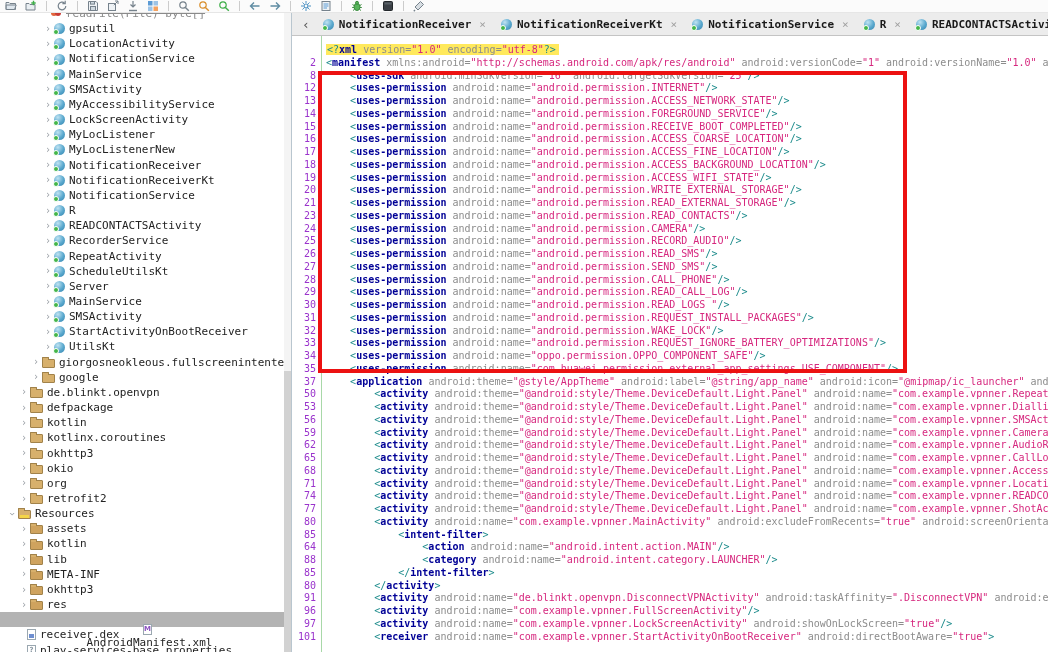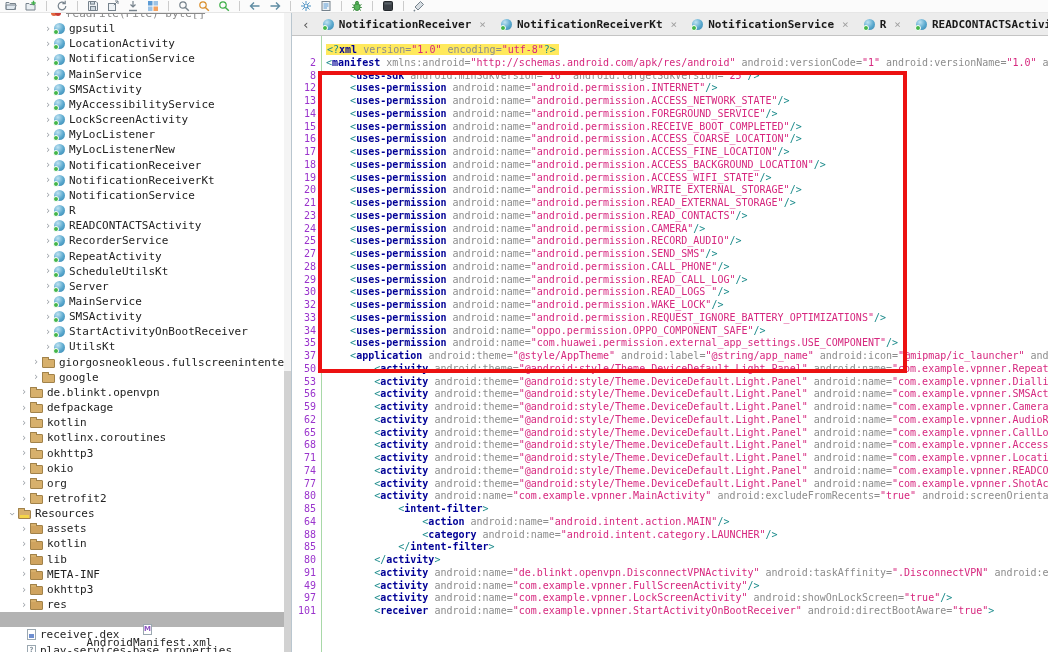--- a/index.html
+++ b/index.html
@@ -439,24 +439,26 @@
           <div class="erow"><span class="gut">15</span><span class="code"><span class="tk-sp">    </span><span class="tk-br">&lt;</span><span class="tk-tag">uses-permission</span><span class="tk-sp"> </span><span class="tk-attr">android:name</span><span class="tk-eq">=</span><span class="tk-val">"android.permission.RECEIVE_BOOT_COMPLETED"</span><span class="tk-br">/&gt;</span></span></div>
           <div class="erow"><span class="gut">16</span><span class="code"><span class="tk-sp">    </span><span class="tk-br">&lt;</span><span class="tk-tag">uses-permission</span><span class="tk-sp"> </span><span class="tk-attr">android:name</span><span class="tk-eq">=</span><span class="tk-val">"android.permission.ACCESS_COARSE_LOCATION"</span><span class="tk-br">/&gt;</span></span></div>
           <div class="erow"><span class="gut">17</span><span class="code"><span class="tk-sp">    </span><span class="tk-br">&lt;</span><span class="tk-tag">uses-permission</span><span class="tk-sp"> </span><span class="tk-attr">android:name</span><span class="tk-eq">=</span><span class="tk-val">"android.permission.ACCESS_FINE_LOCATION"</span><span class="tk-br">/&gt;</span></span></div>
           <div class="erow"><span class="gut">18</span><span class="code"><span class="tk-sp">    </span><span class="tk-br">&lt;</span><span class="tk-tag">uses-permission</span><span class="tk-sp"> </span><span class="tk-attr">android:name</span><span class="tk-eq">=</span><span class="tk-val">"android.permission.ACCESS_BACKGROUND_LOCATION"</span><span class="tk-br">/&gt;</span></span></div>
           <div class="erow"><span class="gut">19</span><span class="code"><span class="tk-sp">    </span><span class="tk-br">&lt;</span><span class="tk-tag">uses-permission</span><span class="tk-sp"> </span><span class="tk-attr">android:name</span><span class="tk-eq">=</span><span class="tk-val">"android.permission.ACCESS_WIFI_STATE"</span><span class="tk-br">/&gt;</span></span></div>
           <div class="erow"><span class="gut">20</span><span class="code"><span class="tk-sp">    </span><span class="tk-br">&lt;</span><span class="tk-tag">uses-permission</span><span class="tk-sp"> </span><span class="tk-attr">android:name</span><span class="tk-eq">=</span><span class="tk-val">"android.permission.WRITE_EXTERNAL_STORAGE"</span><span class="tk-br">/&gt;</span></span></div>
           <div class="erow"><span class="gut">21</span><span class="code"><span class="tk-sp">    </span><span class="tk-br">&lt;</span><span class="tk-tag">uses-permission</span><span class="tk-sp"> </span><span class="tk-attr">android:name</span><span class="tk-eq">=</span><span class="tk-val">"android.permission.READ_EXTERNAL_STORAGE"</span><span class="tk-br">/&gt;</span></span></div>
           <div class="erow"><span class="gut">23</span><span class="code"><span class="tk-sp">    </span><span class="tk-br">&lt;</span><span class="tk-tag">uses-permission</span><span class="tk-sp"> </span><span class="tk-attr">android:name</span><span class="tk-eq">=</span><span class="tk-val">"android.permission.READ_CONTACTS"</span><span class="tk-br">/&gt;</span></span></div>
           <div class="erow"><span class="gut">24</span><span class="code"><span class="tk-sp">    </span><span class="tk-br">&lt;</span><span class="tk-tag">uses-permission</span><span class="tk-sp"> </span><span class="tk-attr">android:name</span><span class="tk-eq">=</span><span class="tk-val">"android.permission.CAMERA"</span><span class="tk-br">/&gt;</span></span></div>
           <div class="erow"><span class="gut">25</span><span class="code"><span class="tk-sp">    </span><span class="tk-br">&lt;</span><span class="tk-tag">uses-permission</span><span class="tk-sp"> </span><span class="tk-attr">android:name</span><span class="tk-eq">=</span><span class="tk-val">"android.permission.RECORD_AUDIO"</span><span class="tk-br">/&gt;</span></span></div>
+          <div class="erow"><span class="gut">26</span><span class="code"><span class="tk-sp">    </span><span class="tk-br">&lt;</span><span class="tk-tag">uses-permission</span><span class="tk-sp"> </span><span class="tk-attr">android:name</span><span class="tk-eq">=</span><span class="tk-val">"android.permission.READ_SMS"</span><span class="tk-br">/&gt;</span></span></div>
           <div class="erow"><span class="gut">27</span><span class="code"><span class="tk-sp">    </span><span class="tk-br">&lt;</span><span class="tk-tag">uses-permission</span><span class="tk-sp"> </span><span class="tk-attr">android:name</span><span class="tk-eq">=</span><span class="tk-val">"android.permission.SEND_SMS"</span><span class="tk-br">/&gt;</span></span></div>
           <div class="erow"><span class="gut">28</span><span class="code"><span class="tk-sp">    </span><span class="tk-br">&lt;</span><span class="tk-tag">uses-permission</span><span class="tk-sp"> </span><span class="tk-attr">android:name</span><span class="tk-eq">=</span><span class="tk-val">"android.permission.CALL_PHONE"</span><span class="tk-br">/&gt;</span></span></div>
           <div class="erow"><span class="gut">29</span><span class="code"><span class="tk-sp">    </span><span class="tk-br">&lt;</span><span class="tk-tag">uses-permission</span><span class="tk-sp"> </span><span class="tk-attr">android:name</span><span class="tk-eq">=</span><span class="tk-val">"android.permission.READ_CALL_LOG"</span><span class="tk-br">/&gt;</span></span></div>
           <div class="erow"><span class="gut">30</span><span class="code"><span class="tk-sp">    </span><span class="tk-br">&lt;</span><span class="tk-tag">uses-permission</span><span class="tk-sp"> </span><span class="tk-attr">android:name</span><span class="tk-eq">=</span><span class="tk-val">"android.permission.READ_LOGS "</span><span class="tk-br">/&gt;</span></span></div>
+          <div class="erow"><span class="gut">31</span><span class="code"><span class="tk-sp">    </span><span class="tk-br">&lt;</span><span class="tk-tag">uses-permission</span><span class="tk-sp"> </span><span class="tk-attr">android:name</span><span class="tk-eq">=</span><span class="tk-val">"android.permission.REQUEST_INSTALL_PACKAGES"</span><span class="tk-br">/&gt;</span></span></div>
           <div class="erow"><span class="gut">32</span><span class="code"><span class="tk-sp">    </span><span class="tk-br">&lt;</span><span class="tk-tag">uses-permission</span><span class="tk-sp"> </span><span class="tk-attr">android:name</span><span class="tk-eq">=</span><span class="tk-val">"android.permission.WAKE_LOCK"</span><span class="tk-br">/&gt;</span></span></div>
           <div class="erow"><span class="gut">33</span><span class="code"><span class="tk-sp">    </span><span class="tk-br">&lt;</span><span class="tk-tag">uses-permission</span><span class="tk-sp"> </span><span class="tk-attr">android:name</span><span class="tk-eq">=</span><span class="tk-val">"android.permission.REQUEST_IGNORE_BATTERY_OPTIMIZATIONS"</span><span class="tk-br">/&gt;</span></span></div>
           <div class="erow"><span class="gut">34</span><span class="code"><span class="tk-sp">    </span><span class="tk-br">&lt;</span><span class="tk-tag">uses-permission</span><span class="tk-sp"> </span><span class="tk-attr">android:name</span><span class="tk-eq">=</span><span class="tk-val">"oppo.permission.OPPO_COMPONENT_SAFE"</span><span class="tk-br">/&gt;</span></span></div>
           <div class="erow"><span class="gut">35</span><span class="code"><span class="tk-sp">    </span><span class="tk-br">&lt;</span><span class="tk-tag">uses-permission</span><span class="tk-sp"> </span><span class="tk-attr">android:name</span><span class="tk-eq">=</span><span class="tk-val">"com.huawei.permission.external_app_settings.USE_COMPONENT"</span><span class="tk-br">/&gt;</span></span></div>
           <div class="erow"><span class="gut">37</span><span class="code"><span class="tk-sp">    </span><span class="tk-br">&lt;</span><span class="tk-tag">application</span><span class="tk-sp"> </span><span class="tk-attr">android:theme</span><span class="tk-eq">=</span><span class="tk-val">"@style/AppTheme"</span><span class="tk-sp"> </span><span class="tk-attr">android:label</span><span class="tk-eq">=</span><span class="tk-val">"@string/app_name"</span><span class="tk-sp"> </span><span class="tk-attr">android:icon</span><span class="tk-eq">=</span><span class="tk-val">"@mipmap/ic_launcher"</span><span class="tk-sp"> </span><span class="tk-tx">and</span></span></div>
           <div class="erow"><span class="gut">50</span><span class="code"><span class="tk-sp">        </span><span class="tk-br">&lt;</span><span class="tk-tag">activity</span><span class="tk-sp"> </span><span class="tk-attr">android:theme</span><span class="tk-eq">=</span><span class="tk-val">"@android:style/Theme.DeviceDefault.Light.Panel"</span><span class="tk-sp"> </span><span class="tk-attr">android:name</span><span class="tk-eq">=</span><span class="tk-val">"com.example.vpnner.Repeat</span></span></div>
           <div class="erow"><span class="gut">53</span><span class="code"><span class="tk-sp">        </span><span class="tk-br">&lt;</span><span class="tk-tag">activity</span><span class="tk-sp"> </span><span class="tk-attr">android:theme</span><span class="tk-eq">=</span><span class="tk-val">"@android:style/Theme.DeviceDefault.Light.Panel"</span><span class="tk-sp"> </span><span class="tk-attr">android:name</span><span class="tk-eq">=</span><span class="tk-val">"com.example.vpnner.Dialli</span></span></div>
           <div class="erow"><span class="gut">56</span><span class="code"><span class="tk-sp">        </span><span class="tk-br">&lt;</span><span class="tk-tag">activity</span><span class="tk-sp"> </span><span class="tk-attr">android:theme</span><span class="tk-eq">=</span><span class="tk-val">"@android:style/Theme.DeviceDefault.Light.Panel"</span><span class="tk-sp"> </span><span class="tk-attr">android:name</span><span class="tk-eq">=</span><span class="tk-val">"com.example.vpnner.SMSAct</span></span></div>
           <div class="erow"><span class="gut">59</span><span class="code"><span class="tk-sp">        </span><span class="tk-br">&lt;</span><span class="tk-tag">activity</span><span class="tk-sp"> </span><span class="tk-attr">android:theme</span><span class="tk-eq">=</span><span class="tk-val">"@android:style/Theme.DeviceDefault.Light.Panel"</span><span class="tk-sp"> </span><span class="tk-attr">android:name</span><span class="tk-eq">=</span><span class="tk-val">"com.example.vpnner.Camera</span></span></div>
           <div class="erow"><span class="gut">62</span><span class="code"><span class="tk-sp">        </span><span class="tk-br">&lt;</span><span class="tk-tag">activity</span><span class="tk-sp"> </span><span class="tk-attr">android:theme</span><span class="tk-eq">=</span><span class="tk-val">"@android:style/Theme.DeviceDefault.Light.Panel"</span><span class="tk-sp"> </span><span class="tk-attr">android:name</span><span class="tk-eq">=</span><span class="tk-val">"com.example.vpnner.AudioR</span></span></div>
@@ -465,19 +467,19 @@
           <div class="erow"><span class="gut">71</span><span class="code"><span class="tk-sp">        </span><span class="tk-br">&lt;</span><span class="tk-tag">activity</span><span class="tk-sp"> </span><span class="tk-attr">android:theme</span><span class="tk-eq">=</span><span class="tk-val">"@android:style/Theme.DeviceDefault.Light.Panel"</span><span class="tk-sp"> </span><span class="tk-attr">android:name</span><span class="tk-eq">=</span><span class="tk-val">"com.example.vpnner.Locati</span></span></div>
           <div class="erow"><span class="gut">74</span><span class="code"><span class="tk-sp">        </span><span class="tk-br">&lt;</span><span class="tk-tag">activity</span><span class="tk-sp"> </span><span class="tk-attr">android:theme</span><span class="tk-eq">=</span><span class="tk-val">"@android:style/Theme.DeviceDefault.Light.Panel"</span><span class="tk-sp"> </span><span class="tk-attr">android:name</span><span class="tk-eq">=</span><span class="tk-val">"com.example.vpnner.READCO</span></span></div>
           <div class="erow"><span class="gut">77</span><span class="code"><span class="tk-sp">        </span><span class="tk-br">&lt;</span><span class="tk-tag">activity</span><span class="tk-sp"> </span><span class="tk-attr">android:theme</span><span class="tk-eq">=</span><span class="tk-val">"@android:style/Theme.DeviceDefault.Light.Panel"</span><span class="tk-sp"> </span><span class="tk-attr">android:name</span><span class="tk-eq">=</span><span class="tk-val">"com.example.vpnner.ShotAc</span></span></div>
           <div class="erow"><span class="gut">80</span><span class="code"><span class="tk-sp">        </span><span class="tk-br">&lt;</span><span class="tk-tag">activity</span><span class="tk-sp"> </span><span class="tk-attr">android:name</span><span class="tk-eq">=</span><span class="tk-val">"com.example.vpnner.MainActivity"</span><span class="tk-sp"> </span><span class="tk-attr">android:excludeFromRecents</span><span class="tk-eq">=</span><span class="tk-val">"true"</span><span class="tk-sp"> </span><span class="tk-tx">android:screenOrienta</span></span></div>
           <div class="erow"><span class="gut">85</span><span class="code"><span class="tk-sp">            </span><span class="tk-br">&lt;</span><span class="tk-tag">intent-filter</span><span class="tk-br">&gt;</span></span></div>
           <div class="erow"><span class="gut">64</span><span class="code"><span class="tk-sp">                </span><span class="tk-br">&lt;</span><span class="tk-tag">action</span><span class="tk-sp"> </span><span class="tk-attr">android:name</span><span class="tk-eq">=</span><span class="tk-val">"android.intent.action.MAIN"</span><span class="tk-br">/&gt;</span></span></div>
           <div class="erow"><span class="gut">88</span><span class="code"><span class="tk-sp">                </span><span class="tk-br">&lt;</span><span class="tk-tag">category</span><span class="tk-sp"> </span><span class="tk-attr">android:name</span><span class="tk-eq">=</span><span class="tk-val">"android.intent.category.LAUNCHER"</span><span class="tk-br">/&gt;</span></span></div>
           <div class="erow"><span class="gut">85</span><span class="code"><span class="tk-sp">            </span><span class="tk-br">&lt;/</span><span class="tk-tag">intent-filter</span><span class="tk-br">&gt;</span></span></div>
           <div class="erow"><span class="gut">80</span><span class="code"><span class="tk-sp">        </span><span class="tk-br">&lt;/</span><span class="tk-tag">activity</span><span class="tk-br">&gt;</span></span></div>
           <div class="erow"><span class="gut">91</span><span class="code"><span class="tk-sp">        </span><span class="tk-br">&lt;</span><span class="tk-tag">activity</span><span class="tk-sp"> </span><span class="tk-attr">android:name</span><span class="tk-eq">=</span><span class="tk-val">"de.blinkt.openvpn.DisconnectVPNActivity"</span><span class="tk-sp"> </span><span class="tk-attr">android:taskAffinity</span><span class="tk-eq">=</span><span class="tk-val">".DisconnectVPN"</span><span class="tk-sp"> </span><span class="tk-tx">android:e</span></span></div>
-          <div class="erow"><span class="gut">49</span><span class="code"><span class="tk-sp">        </span><span class="tk-br">&lt;</span><span class="tk-tag">activity</span><span class="tk-sp"> </span><span class="tk-attr">android:name</span><span class="tk-eq">=</span><span class="tk-val">"com.example.vpnner.FullScreenActivity"</span><span class="tk-br">/&gt;</span></span></div>
+          <div class="erow"><span class="gut">96</span><span class="code"><span class="tk-sp">        </span><span class="tk-br">&lt;</span><span class="tk-tag">activity</span><span class="tk-sp"> </span><span class="tk-attr">android:name</span><span class="tk-eq">=</span><span class="tk-val">"com.example.vpnner.FullScreenActivity"</span><span class="tk-br">/&gt;</span></span></div>
           <div class="erow"><span class="gut">97</span><span class="code"><span class="tk-sp">        </span><span class="tk-br">&lt;</span><span class="tk-tag">activity</span><span class="tk-sp"> </span><span class="tk-attr">android:name</span><span class="tk-eq">=</span><span class="tk-val">"com.example.vpnner.LockScreenActivity"</span><span class="tk-sp"> </span><span class="tk-attr">android:showOnLockScreen</span><span class="tk-eq">=</span><span class="tk-val">"true"</span><span class="tk-br">/&gt;</span></span></div>
           <div class="erow"><span class="gut">101</span><span class="code"><span class="tk-sp">        </span><span class="tk-br">&lt;</span><span class="tk-tag">receiver</span><span class="tk-sp"> </span><span class="tk-attr">android:name</span><span class="tk-eq">=</span><span class="tk-val">"com.example.vpnner.StartActivityOnBootReceiver"</span><span class="tk-sp"> </span><span class="tk-attr">android:directBootAware</span><span class="tk-eq">=</span><span class="tk-val">"true"</span><span class="tk-br">&gt;</span></span></div>
         </div>
     </div>
   </div>
 </div>
 
 </body></html>

